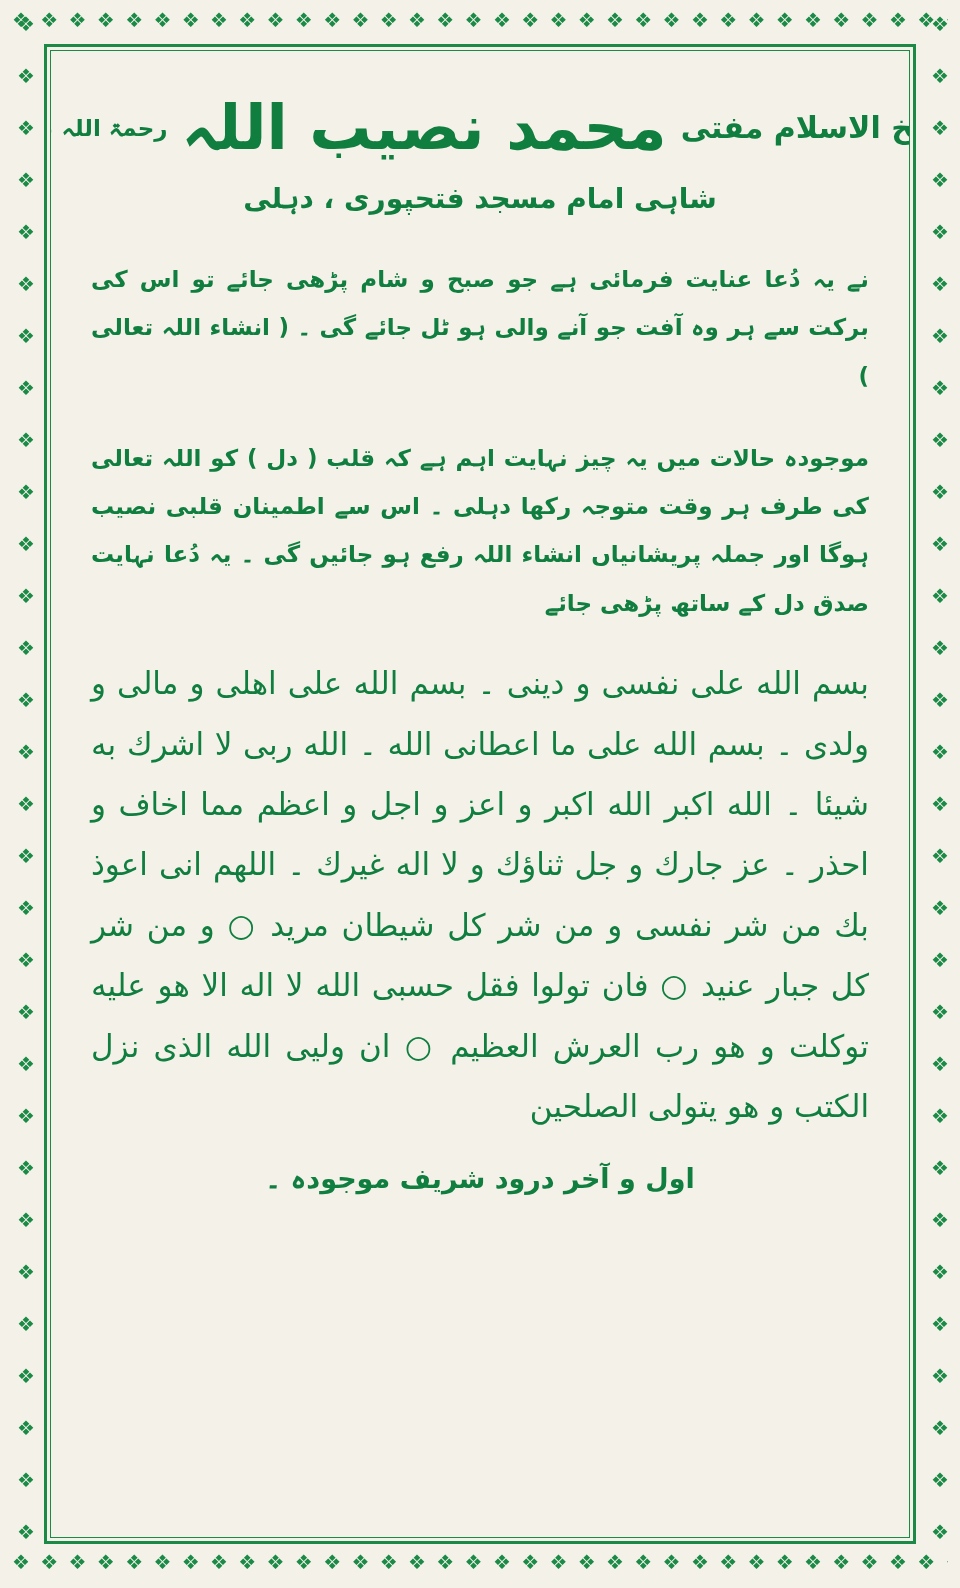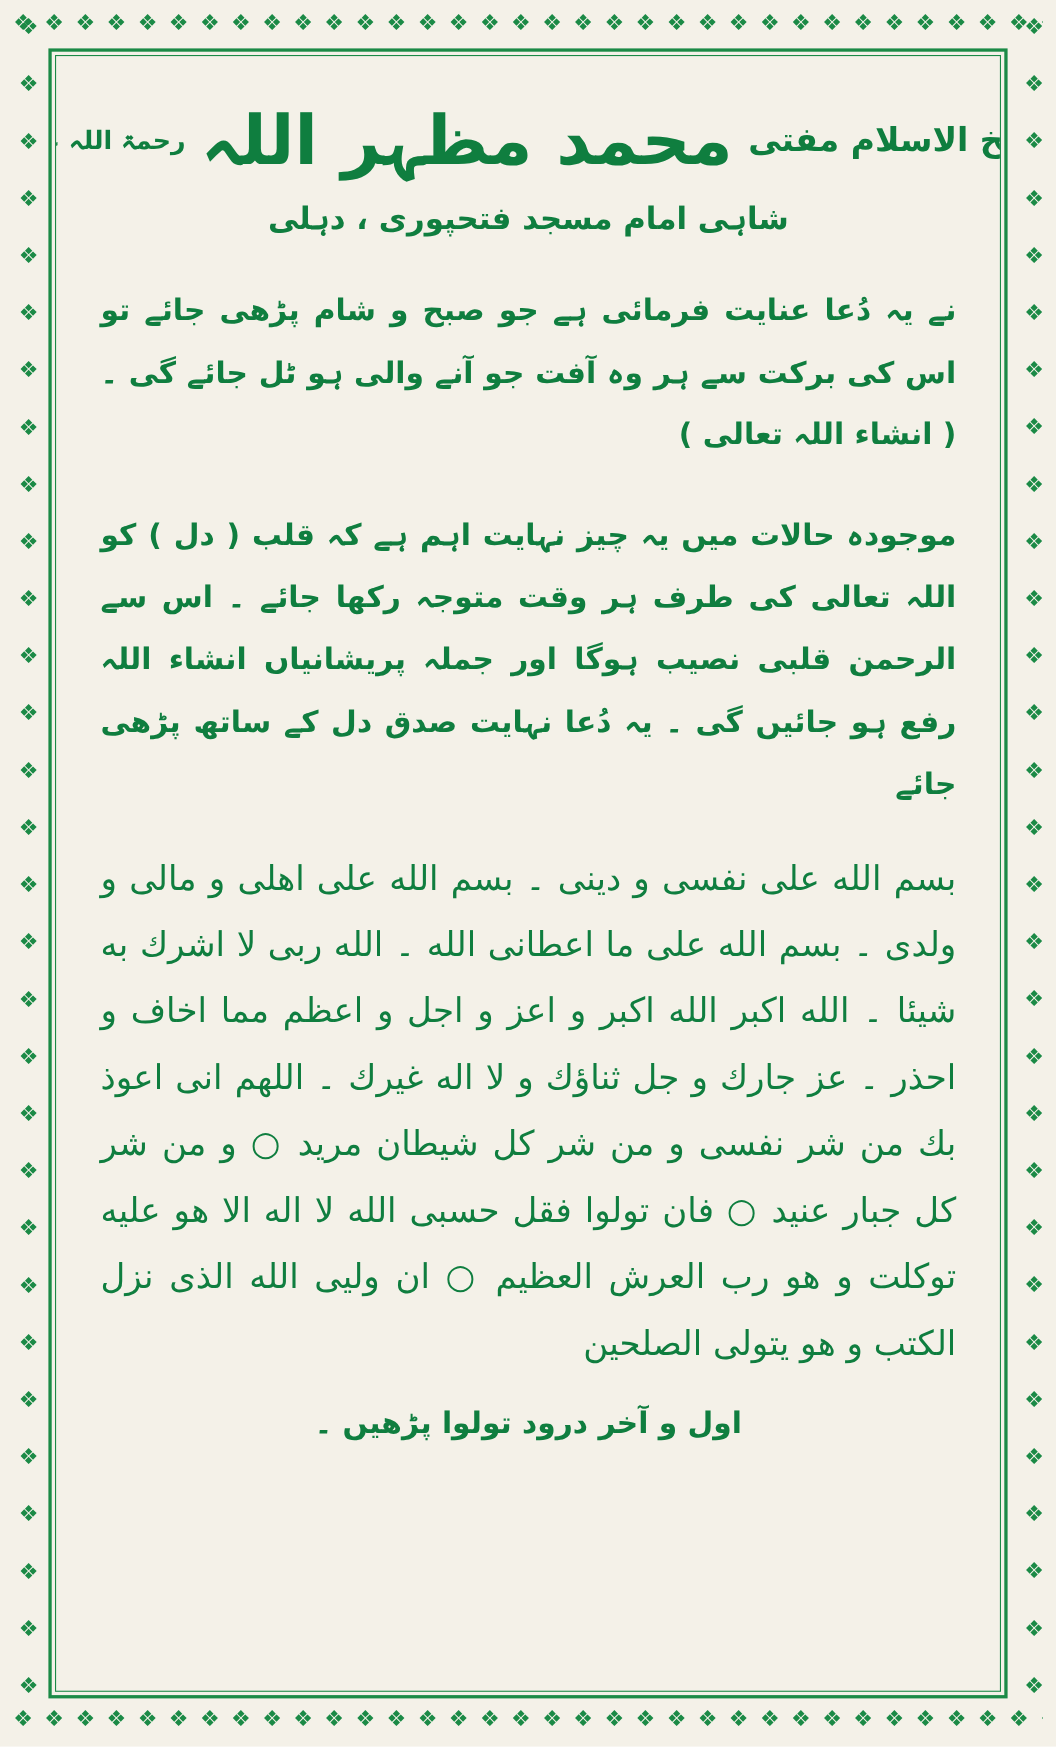--- a/index.html
+++ b/index.html
@@ -73,21 +73,21 @@
   }
   .subtitle {
     text-align: center;
     font-size: 28px;
     font-weight: 700;
     margin-top: 18px;
   }
 
   
   .para {
-    font-size: 27px;
+    font-size: 23px;
     font-weight: 700;
     line-height: 2.1;
     text-align: justify;
     margin-top: 34px;
   }
   .para.first { margin-top: 40px; }
 
   .bismillah {
     text-align: center;
     font-size: 31px;
@@ -118,31 +118,31 @@
   <div class="orn orn-top">❖ ❖ ❖ ❖ ❖ ❖ ❖ ❖ ❖ ❖ ❖ ❖ ❖ ❖ ❖ ❖ ❖ ❖ ❖ ❖ ❖ ❖ ❖ ❖ ❖ ❖ ❖ ❖ ❖ ❖ ❖ ❖ ❖ ❖ ❖ ❖ ❖ ❖ ❖ ❖ ❖ ❖ ❖ ❖</div>
   <div class="orn orn-bottom">❖ ❖ ❖ ❖ ❖ ❖ ❖ ❖ ❖ ❖ ❖ ❖ ❖ ❖ ❖ ❖ ❖ ❖ ❖ ❖ ❖ ❖ ❖ ❖ ❖ ❖ ❖ ❖ ❖ ❖ ❖ ❖ ❖ ❖ ❖ ❖ ❖ ❖ ❖ ❖ ❖ ❖ ❖ ❖</div>
   <div class="orn orn-left">❖ ❖ ❖ ❖ ❖ ❖ ❖ ❖ ❖ ❖ ❖ ❖ ❖ ❖ ❖ ❖ ❖ ❖ ❖ ❖ ❖ ❖ ❖ ❖ ❖ ❖ ❖ ❖ ❖ ❖ ❖ ❖ ❖ ❖ ❖ ❖ ❖ ❖ ❖ ❖ ❖ ❖ ❖ ❖ ❖ ❖ ❖ ❖ ❖ ❖ ❖ ❖ ❖ ❖ ❖ ❖ ❖ ❖ ❖ ❖</div>
   <div class="orn orn-right">❖ ❖ ❖ ❖ ❖ ❖ ❖ ❖ ❖ ❖ ❖ ❖ ❖ ❖ ❖ ❖ ❖ ❖ ❖ ❖ ❖ ❖ ❖ ❖ ❖ ❖ ❖ ❖ ❖ ❖ ❖ ❖ ❖ ❖ ❖ ❖ ❖ ❖ ❖ ❖ ❖ ❖ ❖ ❖ ❖ ❖ ❖ ❖ ❖ ❖ ❖ ❖ ❖ ❖ ❖ ❖ ❖ ❖ ❖ ❖</div>
 
   <div class="frame">
     <div class="frame-inner">
 
       <div class="title-row">
         <span class="title-side">شیخ الاسلام مفتی</span>
-        <span class="title-main">محمد مظہر اللہ</span>
+        <span class="title-main">محمد نصیب اللہ</span>
         <span class="title-side small">رحمۃ اللہ علیہ</span>
       </div>
 
       <div class="subtitle">شاہی امام مسجد فتحپوری ، دہلی</div>
 
       <div class="para first">نے یہ دُعا عنایت فرمائی ہے جو صبح و شام پڑھی جائے تو اس کی برکت سے ہر وہ آفت جو آنے والی ہو ٹل جائے گی ۔ ( انشاء اللہ تعالی )</div>
 
-      <div class="para">موجودہ حالات میں یہ چیز نہایت اہم ہے کہ قلب ( دل ) کو اللہ تعالی کی طرف ہر وقت متوجہ رکھا جائے ۔ اس سے الرحمن قلبی نصیب ہوگا اور جملہ پریشانیاں انشاء اللہ رفع ہو جائیں گی ۔ یہ دُعا نہایت صدق دل کے ساتھ پڑھی جائے</div>
+      <div class="para">موجودہ حالات میں یہ چیز نہایت اہم ہے کہ قلب ( دل ) کو اللہ تعالی کی طرف ہر وقت متوجہ رکھا دہلی ۔ اس سے اطمینان قلبی نصیب ہوگا اور جملہ پریشانیاں انشاء اللہ رفع ہو جائیں گی ۔ یہ دُعا نہایت صدق دل کے ساتھ پڑھی جائے</div>
 
 
       <div class="dua">بسم الله علی نفسی و دینی ۔ بسم الله علی اهلی و مالی و ولدی ۔ بسم الله علی ما اعطانی الله ۔ الله ربی لا اشرك به شیئا ۔ الله اكبر الله اكبر و اعز و اجل و اعظم مما اخاف و احذر ۔ عز جارك و جل ثناؤك و لا اله غیرك ۔ اللهم انی اعوذ بك من شر نفسی و من شر كل شیطان مرید ○ و من شر كل جبار عنید ○ فان تولوا فقل حسبی الله لا اله الا هو علیه توكلت و هو رب العرش العظیم ○ ان ولیی الله الذی نزل الكتب و هو یتولی الصلحین</div>
 
-      <div class="footer-line">اول و آخر درود تولوا پڑھیں ۔</div>
+      <div class="footer-line">اول و آخر درود شریف موجودہ ۔</div>
 
     </div>
   </div>
 
 </div>
 
 </body></html>

